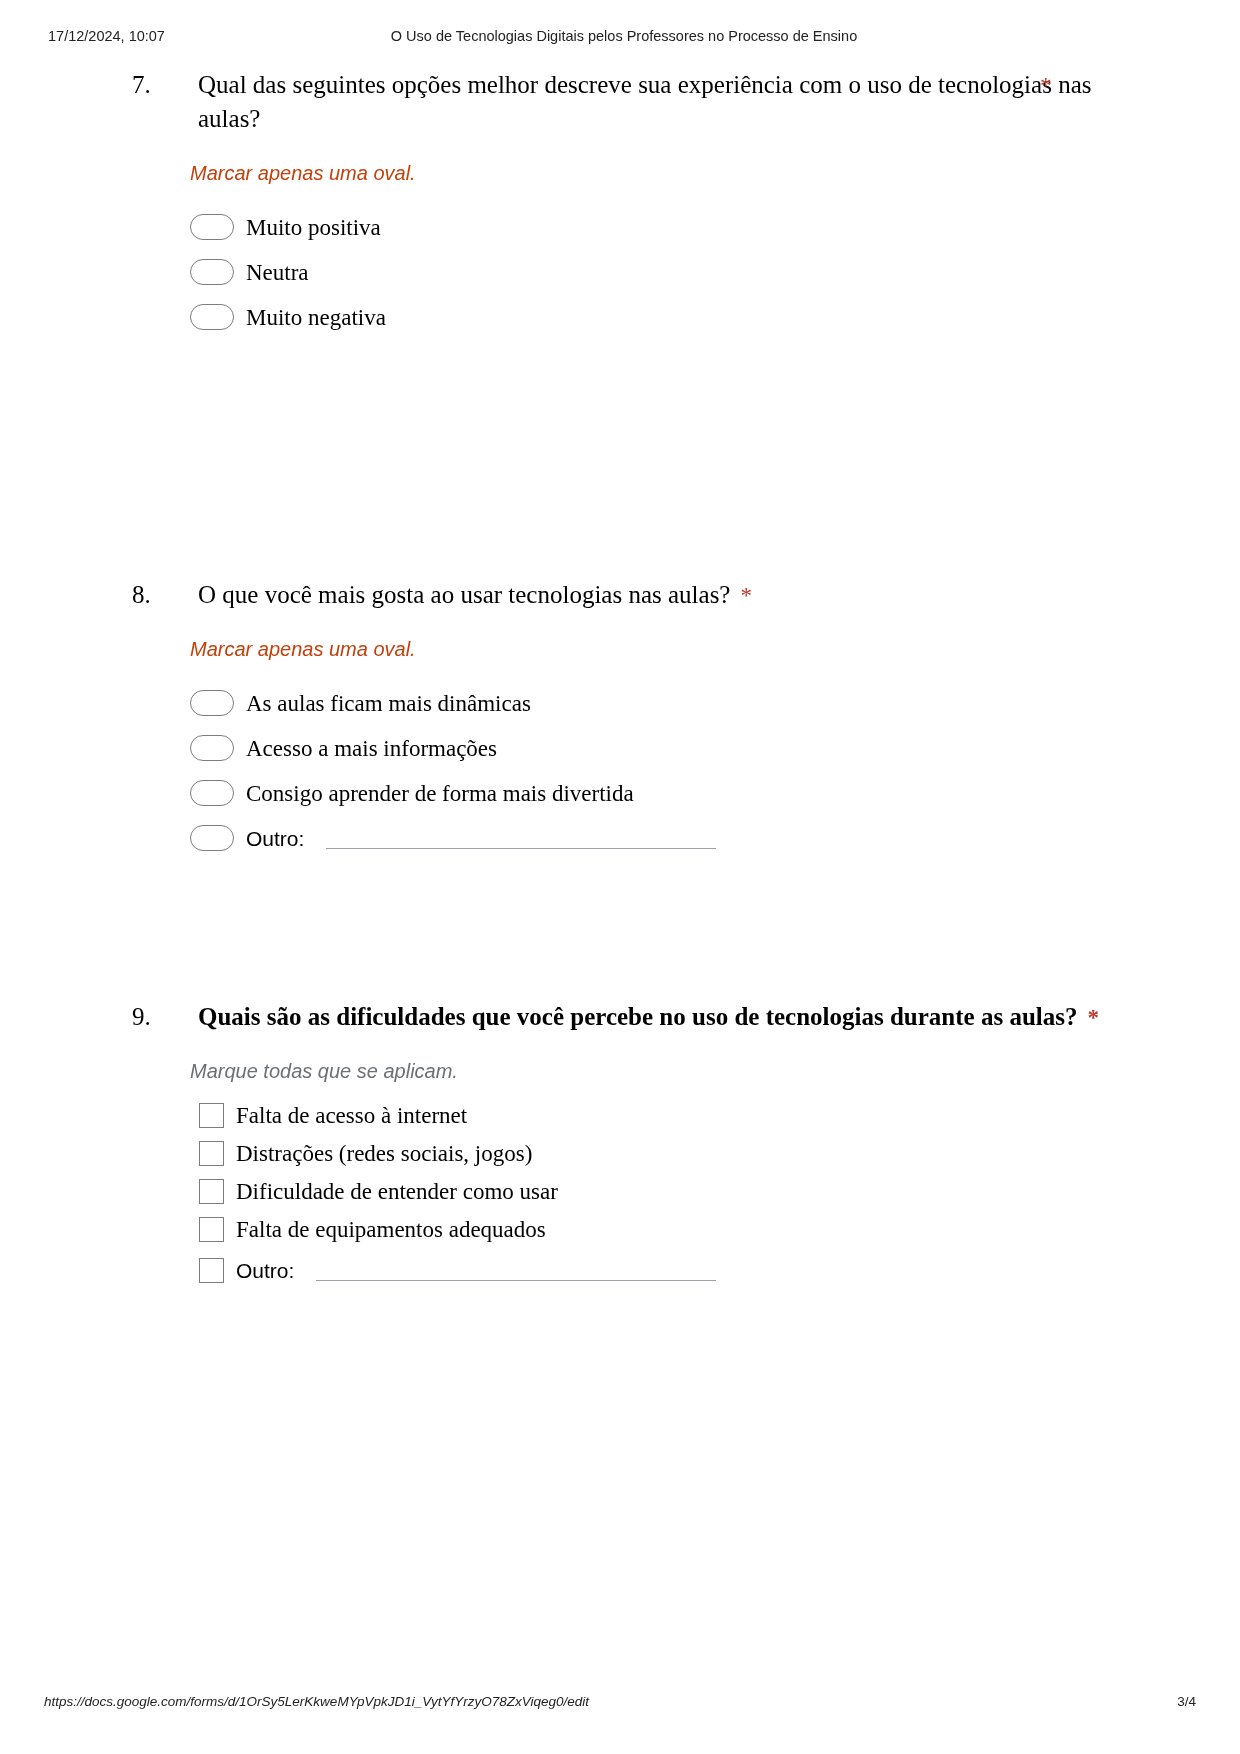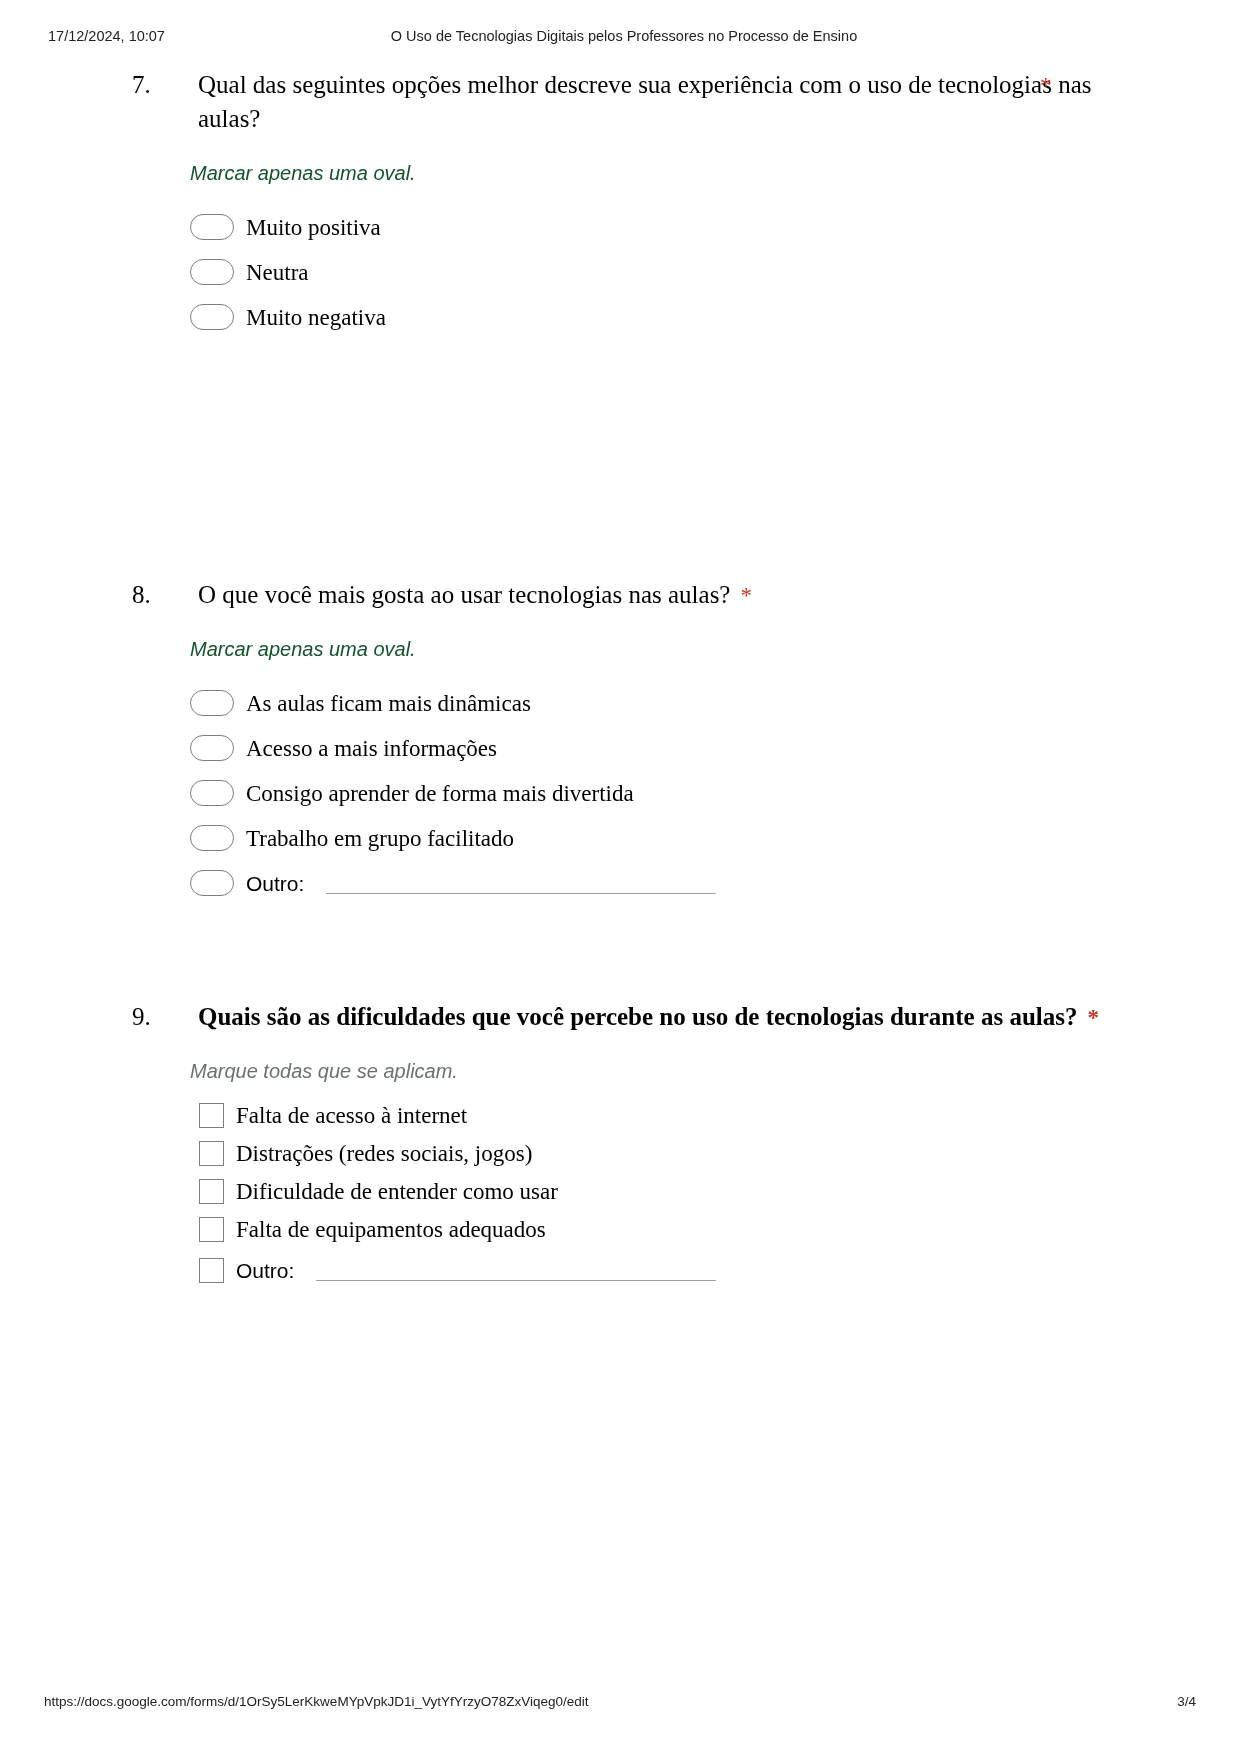--- a/index.html
+++ b/index.html
@@ -50,20 +50,21 @@
     height: 18px;
     font-family: "Liberation Sans", sans-serif;
     font-size: 13.5px;
     color: #222;
   }
   .page-footer .ftr-url {
     position: absolute;
     left: 44px;
     top: 0;
     white-space: nowrap;
+    font-style: italic;
   }
   .page-footer .ftr-page {
     position: absolute;
     right: 44px;
     top: 0;
     white-space: nowrap;
   }
 
   
   .content {
@@ -124,21 +125,21 @@
     left: 900px;
     top: 2px;
   }
 
   .q-hint {
     margin-left: 50px;
     margin-top: 26px;
     font-family: "Liberation Sans", sans-serif;
     font-style: italic;
     font-size: 20px;
-    color: #14532d;
+    color: #c2410c;
   }
   .q-hint.grey {
     color: #6b7075;
   }
 
   .options {
     margin-top: 20px;
     margin-left: 50px;
   }
   .opt {
@@ -229,24 +230,20 @@
       <div class="opt">
         <span class="oval"></span>
         <span class="opt-label">Acesso a mais informações</span>
       </div>
       <div class="opt">
         <span class="oval"></span>
         <span class="opt-label">Consigo aprender de forma mais divertida</span>
       </div>
       <div class="opt">
         <span class="oval"></span>
-        <span class="opt-label">Trabalho em grupo facilitado</span>
-      </div>
-      <div class="opt">
-        <span class="oval"></span>
         <span class="opt-label sans">Outro:</span>
         <span class="opt-blank"></span>
       </div>
     </div>
   </div>
 
   <div class="question" style="top:1000px;">
     <div class="q-head">
       <span class="q-num">9.</span>
       <span class="q-text bold"><span>Quais são as dificuldades que você percebe no uso de tecnologias durante as aulas?</span><span class="req-star inline">*</span></span>

